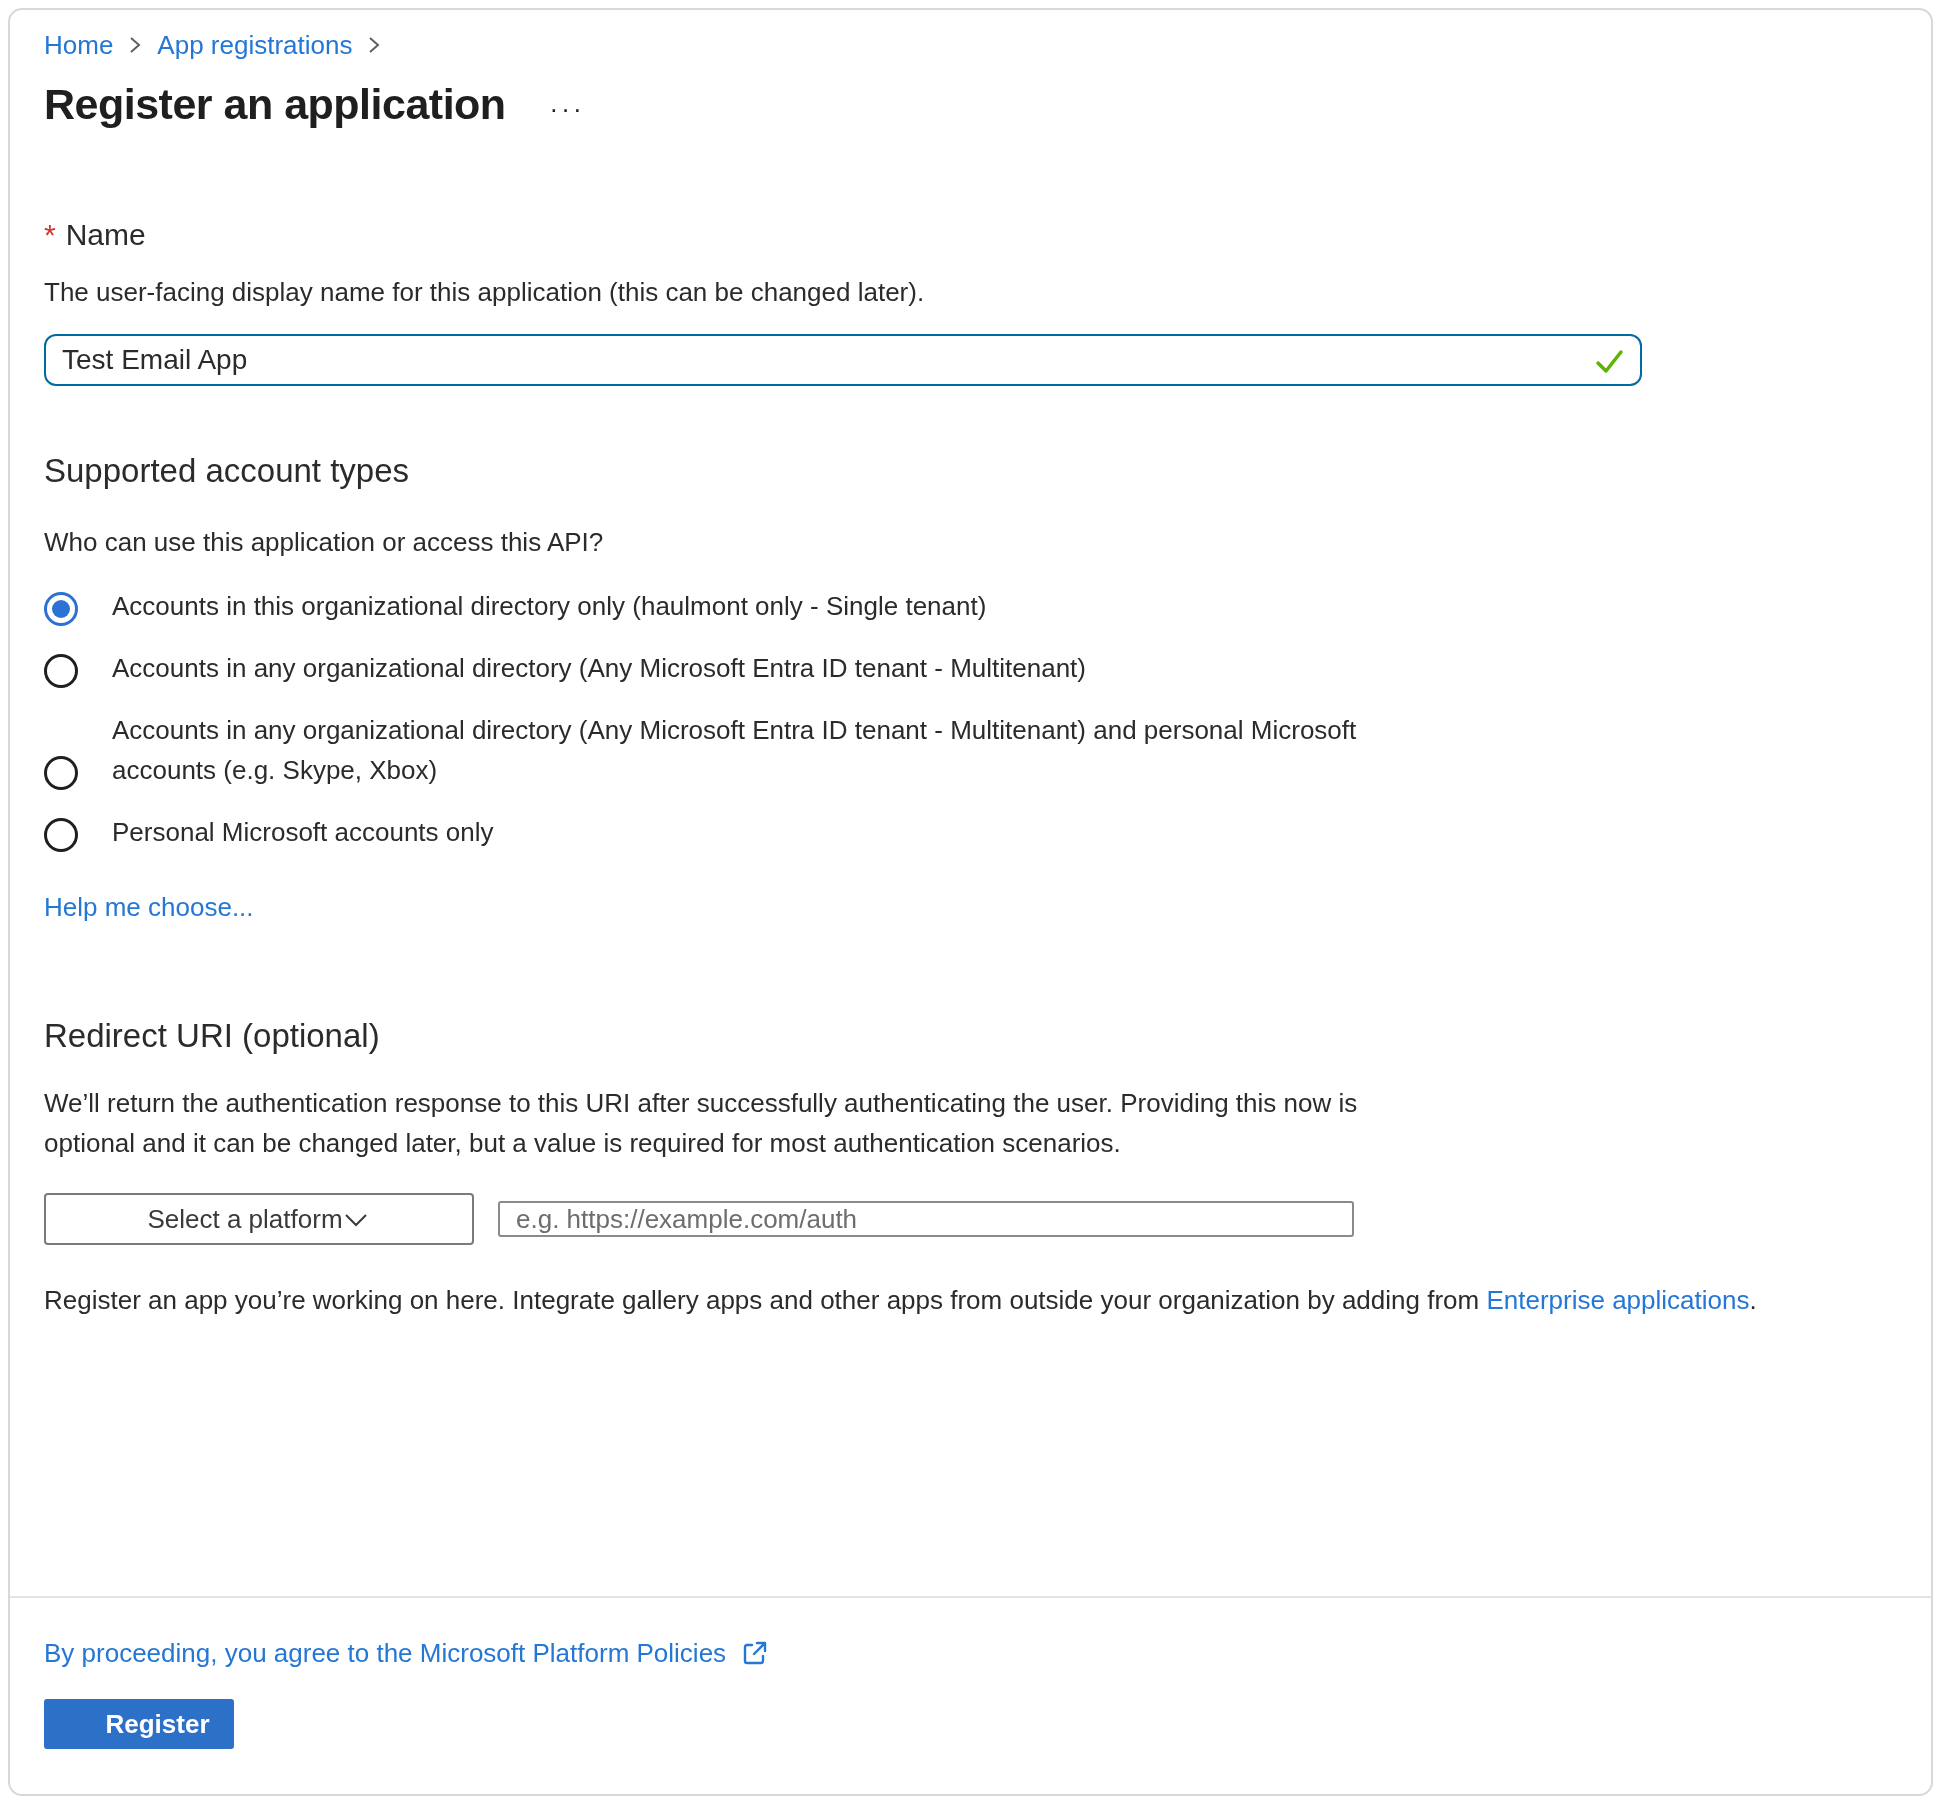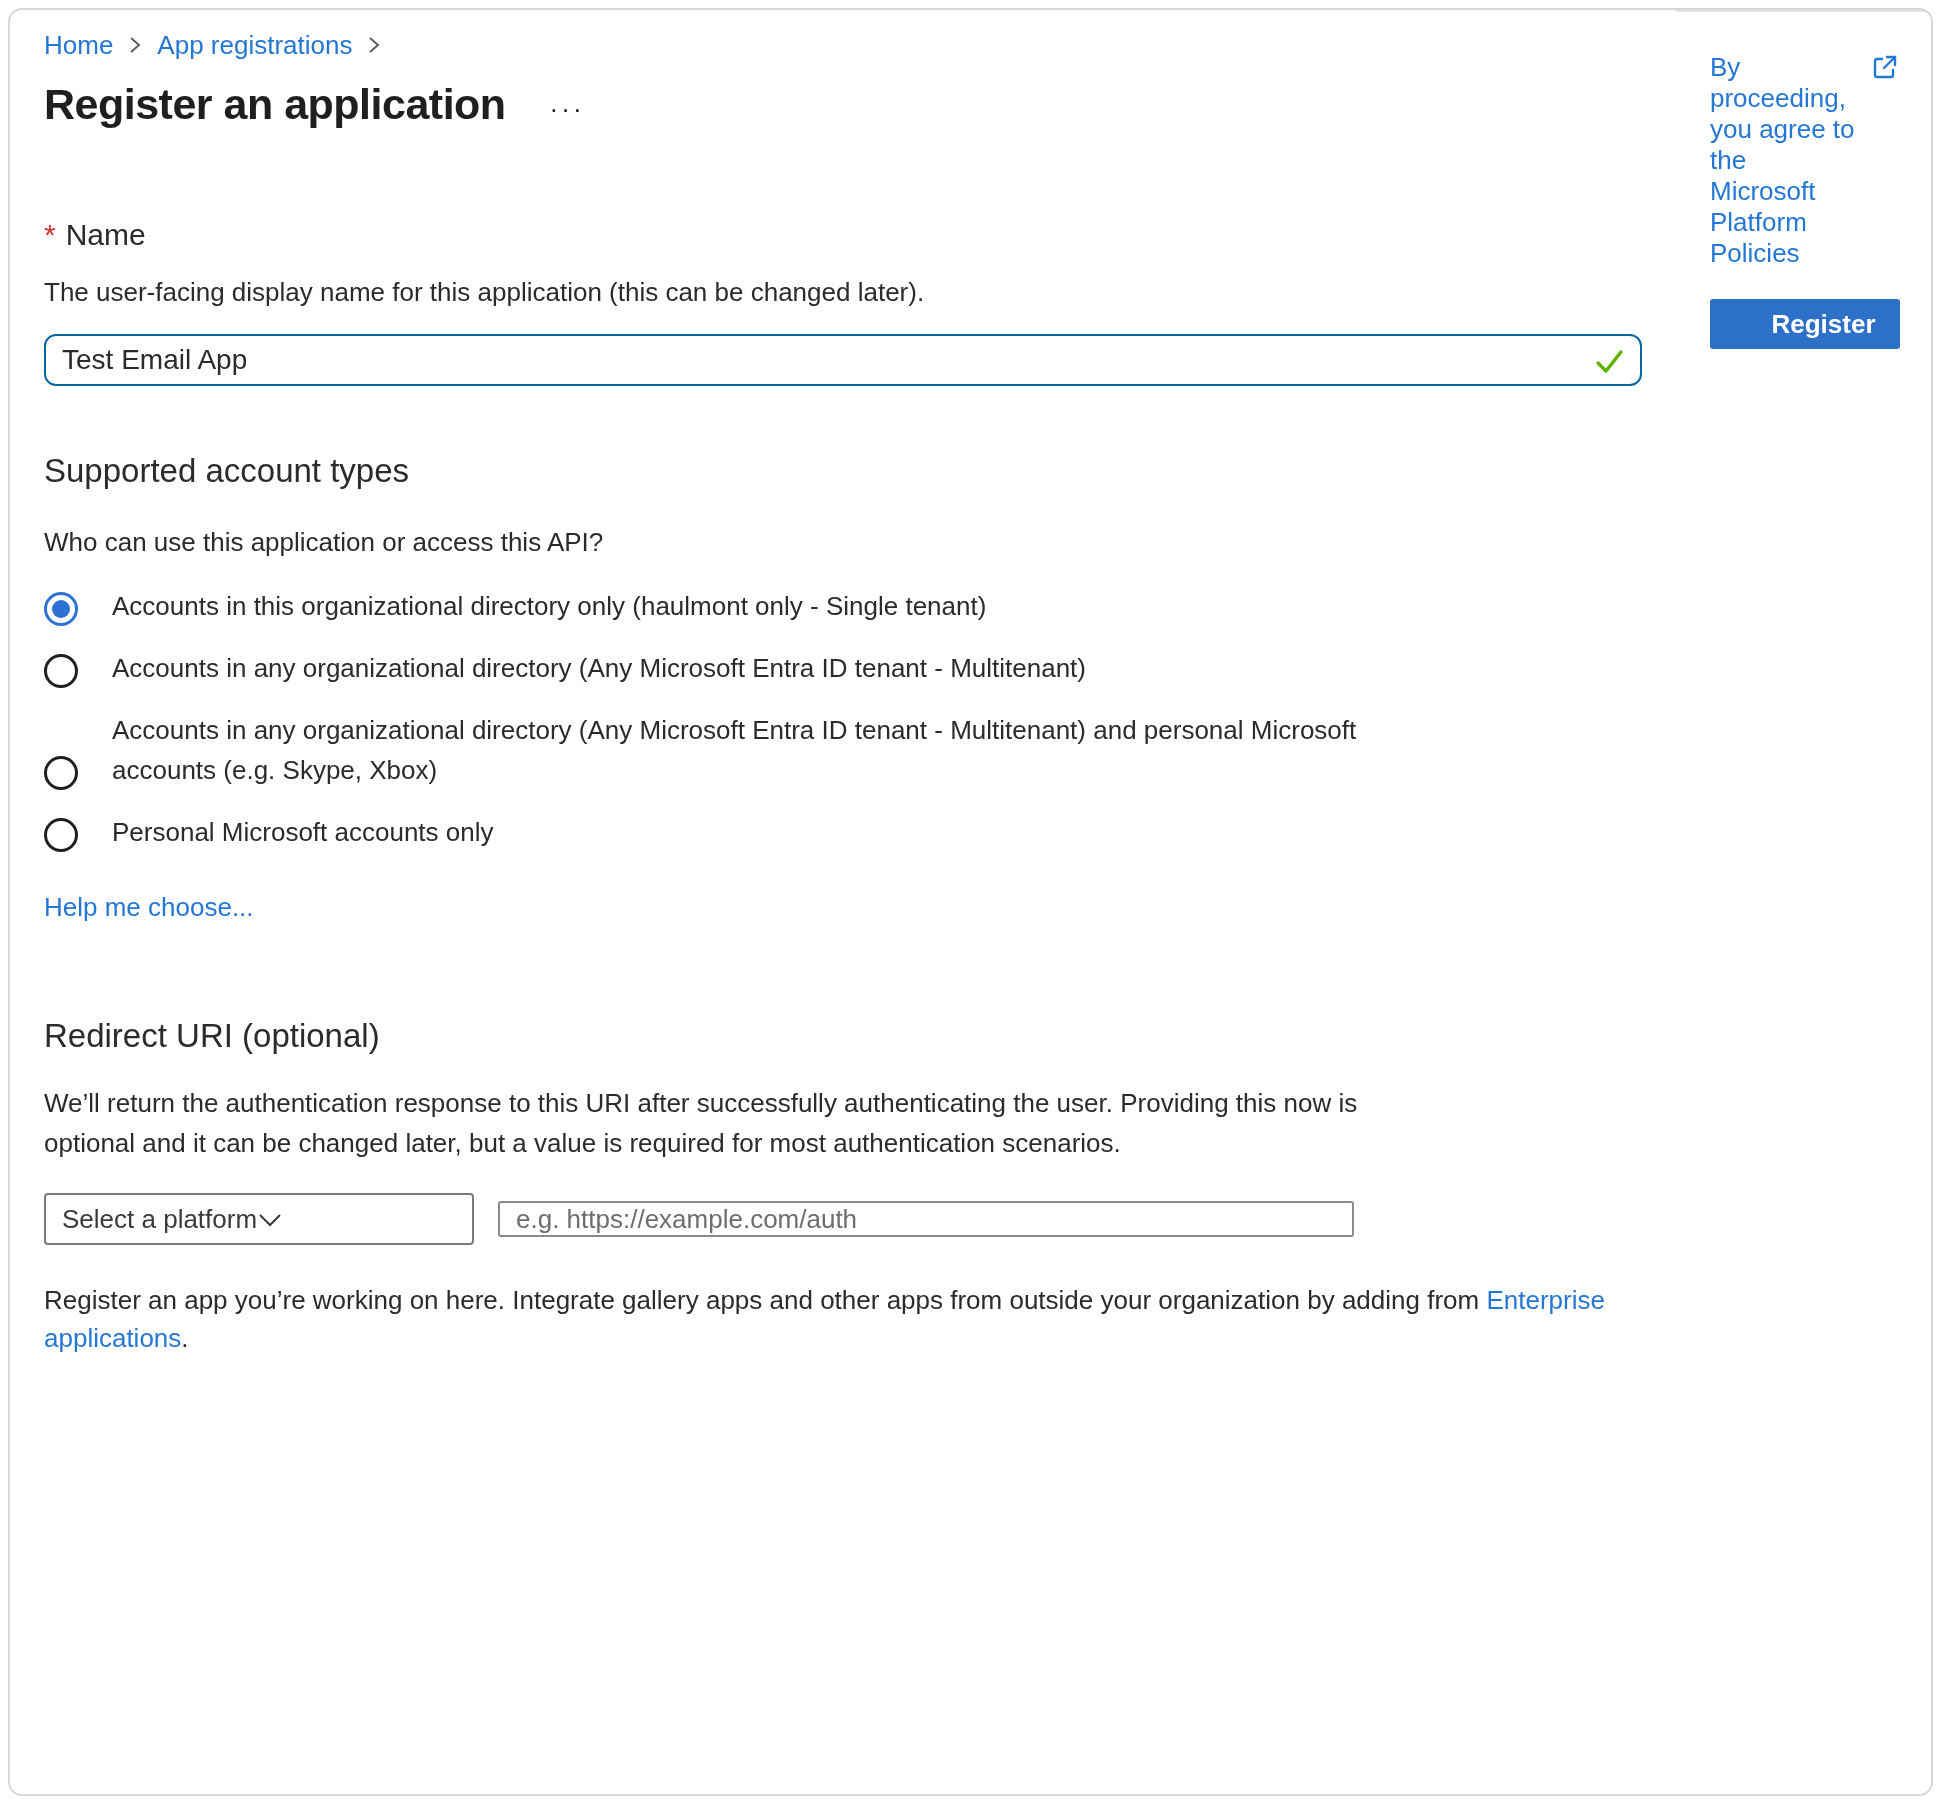--- a/index.html
+++ b/index.html
@@ -8,21 +8,21 @@
     font-family:"Liberation Sans", sans-serif;
     color:#2b2b2b;
     width:1941px; height:1804px;
     position:relative;
   }
   .card {
     position:absolute; inset:8px;
     background:#fff;
     border:2px solid #d8d8d8;
     border-radius:14px;
-    display:flex; flex-direction:row;
+    display:flex; flex-direction:column;
     overflow:hidden;
   }
   .content {
     flex:1 1 auto;
     padding:16px 34px 0 34px;
   }
   
   .breadcrumb { display:flex; align-items:center; gap:14px; margin-top:2px; font-size:26px; line-height:34px; }
   .breadcrumb a { color:#2477d4; text-decoration:none; cursor:pointer; }
   .crumb-sep svg { display:block; }
@@ -60,21 +60,21 @@
   .radio-dot { width:18px; height:18px; border-radius:50%; background:transparent; }
   .radio-row.checked .radio-dot { background:#2b72d4; }
   .radio-label { font-size:26px; line-height:40px; max-width:1330px; }
   .help-link { display:inline-block; margin-top:18px; font-size:26px; color:#2477d4; text-decoration:none; cursor:pointer; }
   
   .redirect-desc { margin-top:26px; font-size:26px; line-height:40px; max-width:1395px; }
   .uri-row { margin-top:30px; display:flex; align-items:center; gap:24px; }
   .platform-select {
     width:430px; height:52px;
     border:2px solid #7a7a7a; border-radius:4px;
-    display:flex; align-items:center; justify-content:flex-start;
+    display:flex; align-items:center; justify-content:center;
     padding:0 18px 0 16px;
     font-size:26px; color:#3a3a3a; background:#fff; cursor:pointer;
   }
   .uri-input {
     width:856px; height:36px;
     border:2px solid #8a8a8a; border-radius:3px;
     font-family:"Liberation Sans", sans-serif;
     font-size:26px; padding:0 16px; color:#2b2b2b;
     outline:none;
   }

